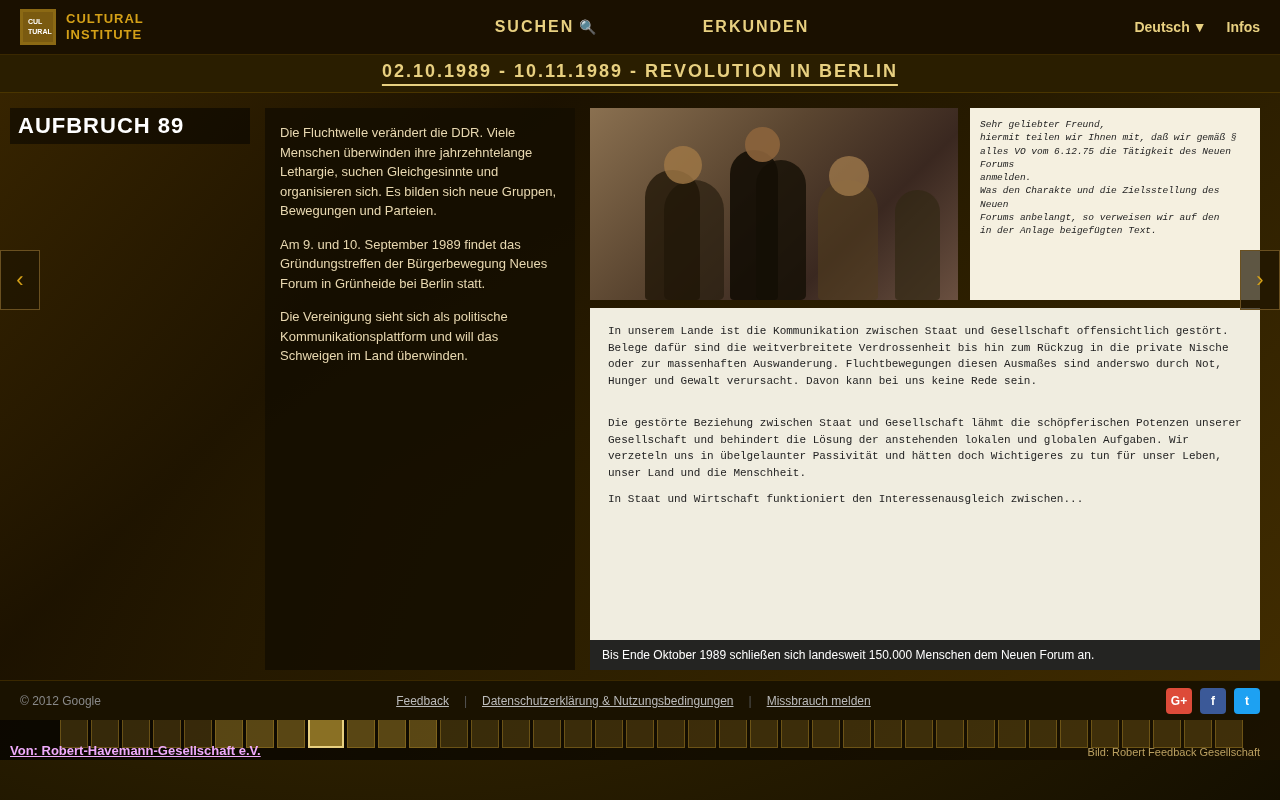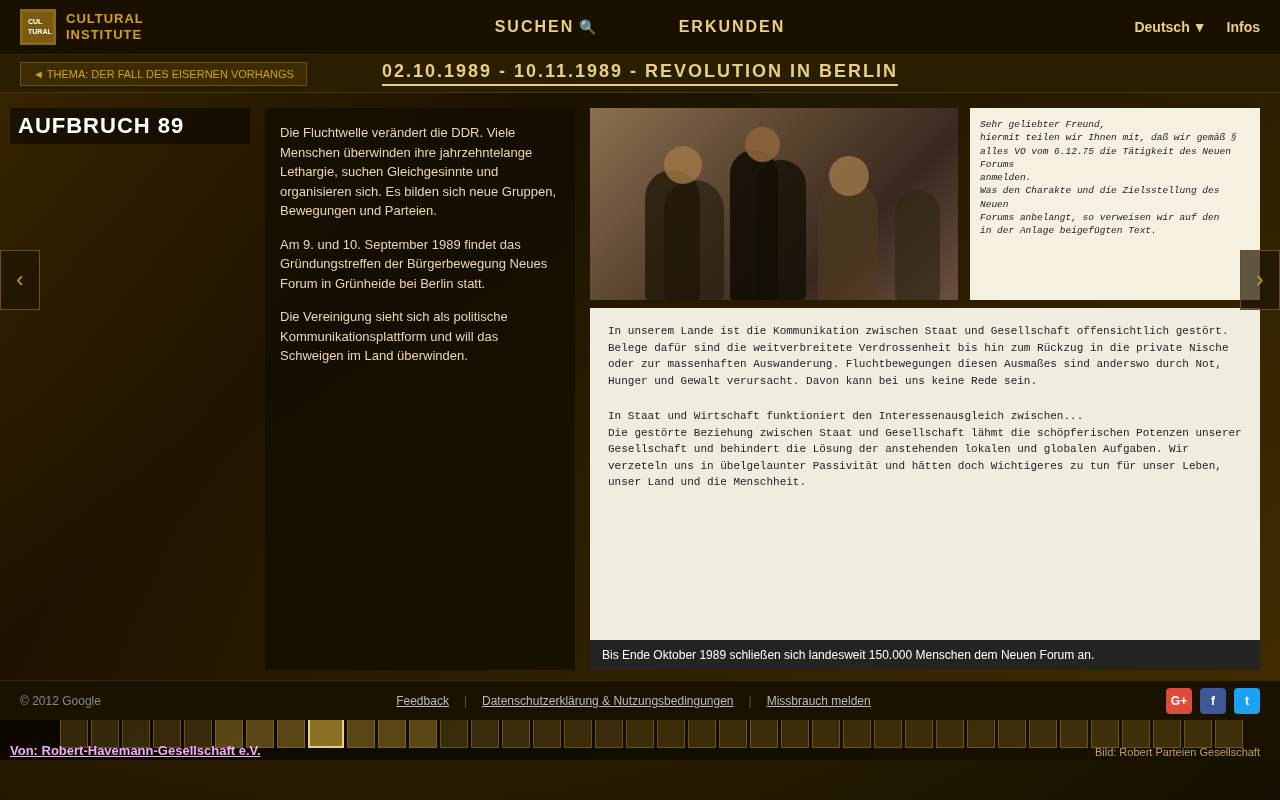--- a/index.html
+++ b/index.html
@@ -75,20 +75,21 @@
     .nav-item {
       color: #e8d080;
       font-size: 16px;
       font-weight: bold;
       letter-spacing: 2px;
       text-transform: uppercase;
       cursor: pointer;
       display: flex;
       align-items: center;
       gap: 5px;
+      margin-left: 24px;
     }
     .nav-item .search-icon-char {
       font-size: 14px;
     }
     .header-right {
       display: flex;
       align-items: center;
       gap: 20px;
     }
     .lang-btn {
@@ -448,21 +449,20 @@
   <div class="header-right">
     <div class="lang-btn">
       <span>Deutsch</span>
       <span>▼</span>
     </div>
     <div class="infos-btn">Infos</div>
   </div>
 </div>
 
 <div class="breadcrumb-bar">
-  <button class="back-btn">◄  THEMA: DER FALL DES EISERNEN VORHANGS</button>
   <div class="page-title-bar">02.10.1989 - 10.11.1989 - REVOLUTION IN BERLIN</div>
 </div>
 
 <div class="nav-arrow nav-arrow-left" style="position:absolute;top:320px;left:0;z-index:20;">
   ‹
 </div>
 <div class="nav-arrow nav-arrow-right" style="position:absolute;top:320px;right:0;z-index:20;">
   ›
 </div>
 
@@ -500,23 +500,23 @@
 alles VO vom 6.12.75 die Tätigkeit des Neuen Forums
 anmelden.
 Was den Charakte und die Zielsstellung des Neuen
 Forums anbelangt, so verweisen wir auf den
 in der Anlage beigefügten Text.</div>
       </div>
     </div>
 
     <div class="doc-bottom">
       <div class="doc-body">
-        <p style="margin-bottom:19px;">In unserem Lande ist die Kommunikation zwischen Staat und Gesellschaft offensichtlich gestört. Belege dafür sind die weitverbreitete Verdrossenheit bis hin zum Rückzug in die private Nische oder zur massenhaften Auswanderung. Fluchtbewegungen diesen Ausmaßes sind anderswo durch Not, Hunger und Gewalt verursacht. Davon kann bei uns keine Rede sein.</p>
+        <p style="margin-bottom:26px;">In unserem Lande ist die Kommunikation zwischen Staat und Gesellschaft offensichtlich gestört. Belege dafür sind die weitverbreitete Verdrossenheit bis hin zum Rückzug in die private Nische oder zur massenhaften Auswanderung. Fluchtbewegungen diesen Ausmaßes sind anderswo durch Not, Hunger und Gewalt verursacht. Davon kann bei uns keine Rede sein.</p>
+        <p style="margin-bottom:10px;">Die gestörte Beziehung zwischen Staat und Gesellschaft lähmt die schöpferischen Potenzen unserer Gesellschaft und behindert die Lösung der anstehenden lokalen und globalen Aufgaben. Wir verzeteln uns in übelgelaunter Passivität und hätten doch Wichtigeres zu tun für unser Leben, unser Land und die Menschheit.</p>
         <p>In Staat und Wirtschaft funktioniert den Interessenausgleich zwischen...</p>
-        <p style="margin-bottom:10px;">Die gestörte Beziehung zwischen Staat und Gesellschaft lähmt die schöpferischen Potenzen unserer Gesellschaft und behindert die Lösung der anstehenden lokalen und globalen Aufgaben. Wir verzeteln uns in übelgelaunter Passivität und hätten doch Wichtigeres zu tun für unser Leben, unser Land und die Menschheit.</p>
       </div>
       <div class="doc-caption">Bis Ende Oktober 1989 schließen sich landesweit 150.000 Menschen dem Neuen Forum an.</div>
     </div>
   </div>
 </div>
 
 <div class="timeline-strip" style="position:absolute;bottom:40px;left:0;right:0;z-index:10;">
 
 <div class="timeline-item"></div>
     <div class="timeline-item"></div>
@@ -552,21 +552,21 @@
     <div class="timeline-item"></div>
     <div class="timeline-item"></div>
     <div class="timeline-item"></div>
     <div class="timeline-item"></div>
     <div class="timeline-item"></div>
     <div class="timeline-item"></div>
     <div class="timeline-item"></div>
   </div>
 
 <div class="von-credit">Von: Robert-Havemann-Gesellschaft e.V.</div>
-<div class="source-credit">Bild: Robert Parteien Gesellschaft</div>
+<div class="source-credit">Bild: Robert Feedback Gesellschaft</div>
 
 <div class="footer">
   <div class="footer-left">
     <span>© 2012 Google</span>
   </div>
   <div class="footer-center">
     <span class="footer-link">Feedback</span>
     <span class="footer-divider">|</span>
     <span class="footer-link">Datenschutzerklärung &amp; Nutzungsbedingungen</span>
     <span class="footer-divider">|</span>

